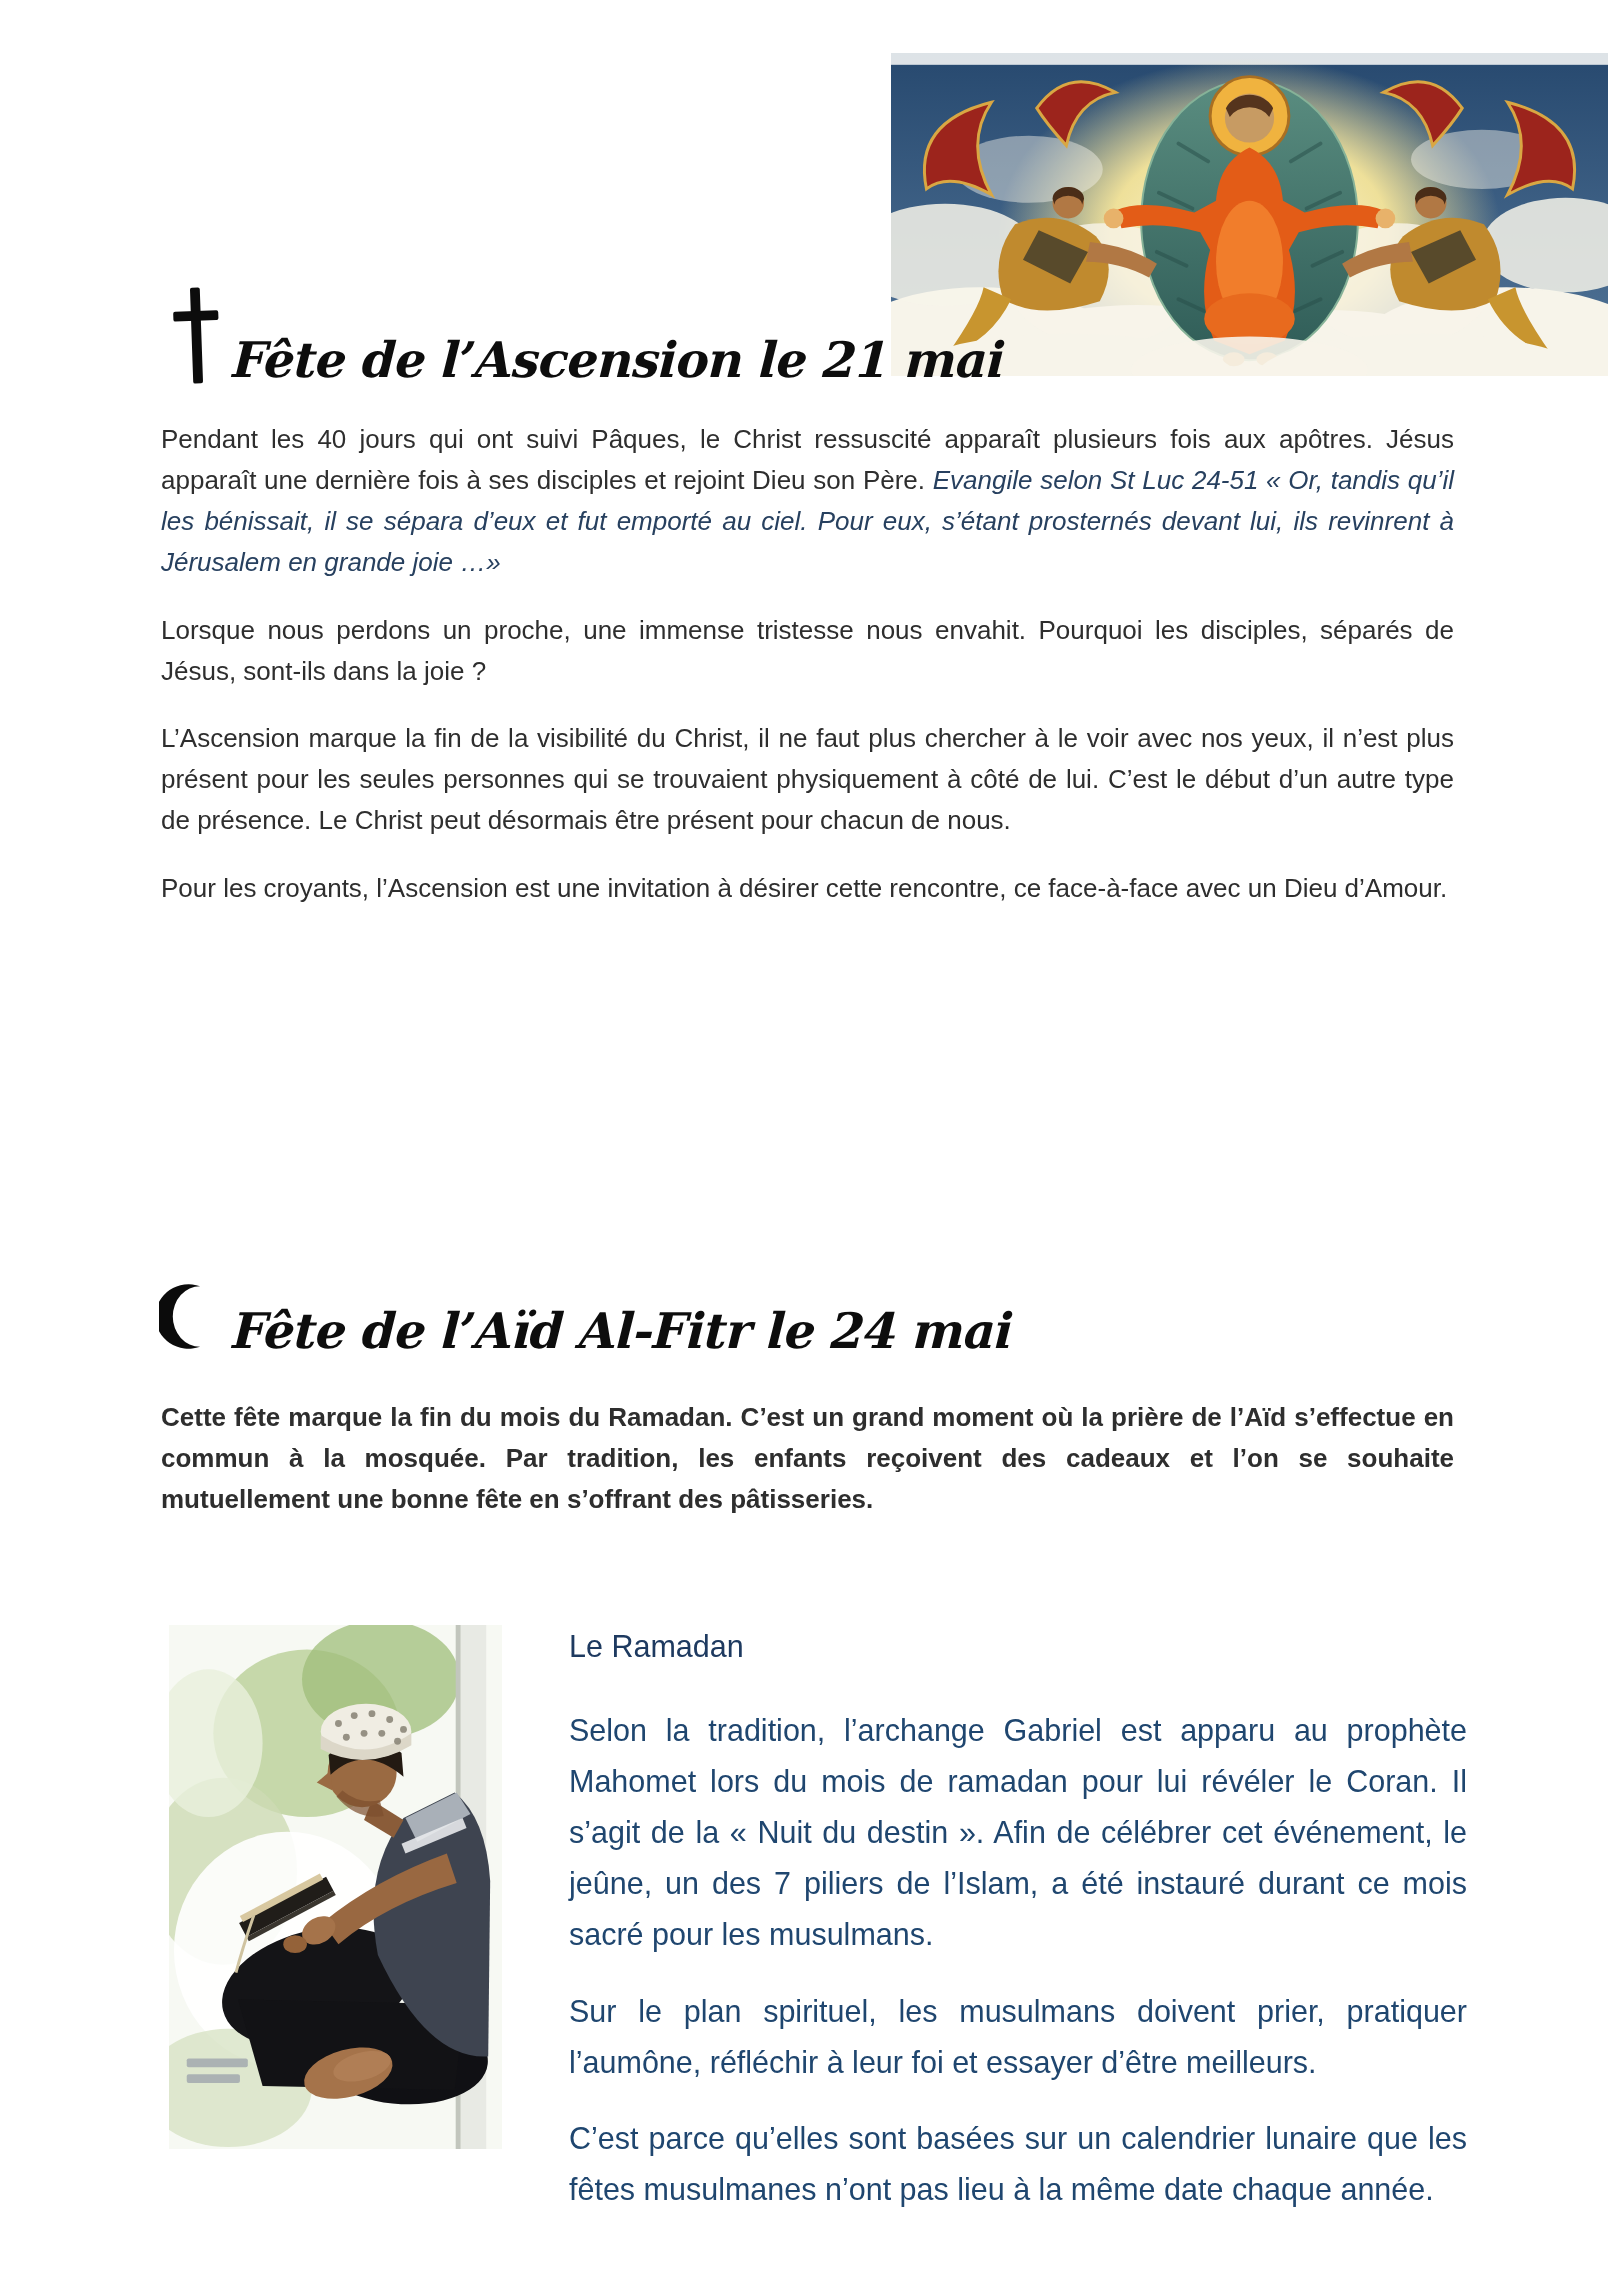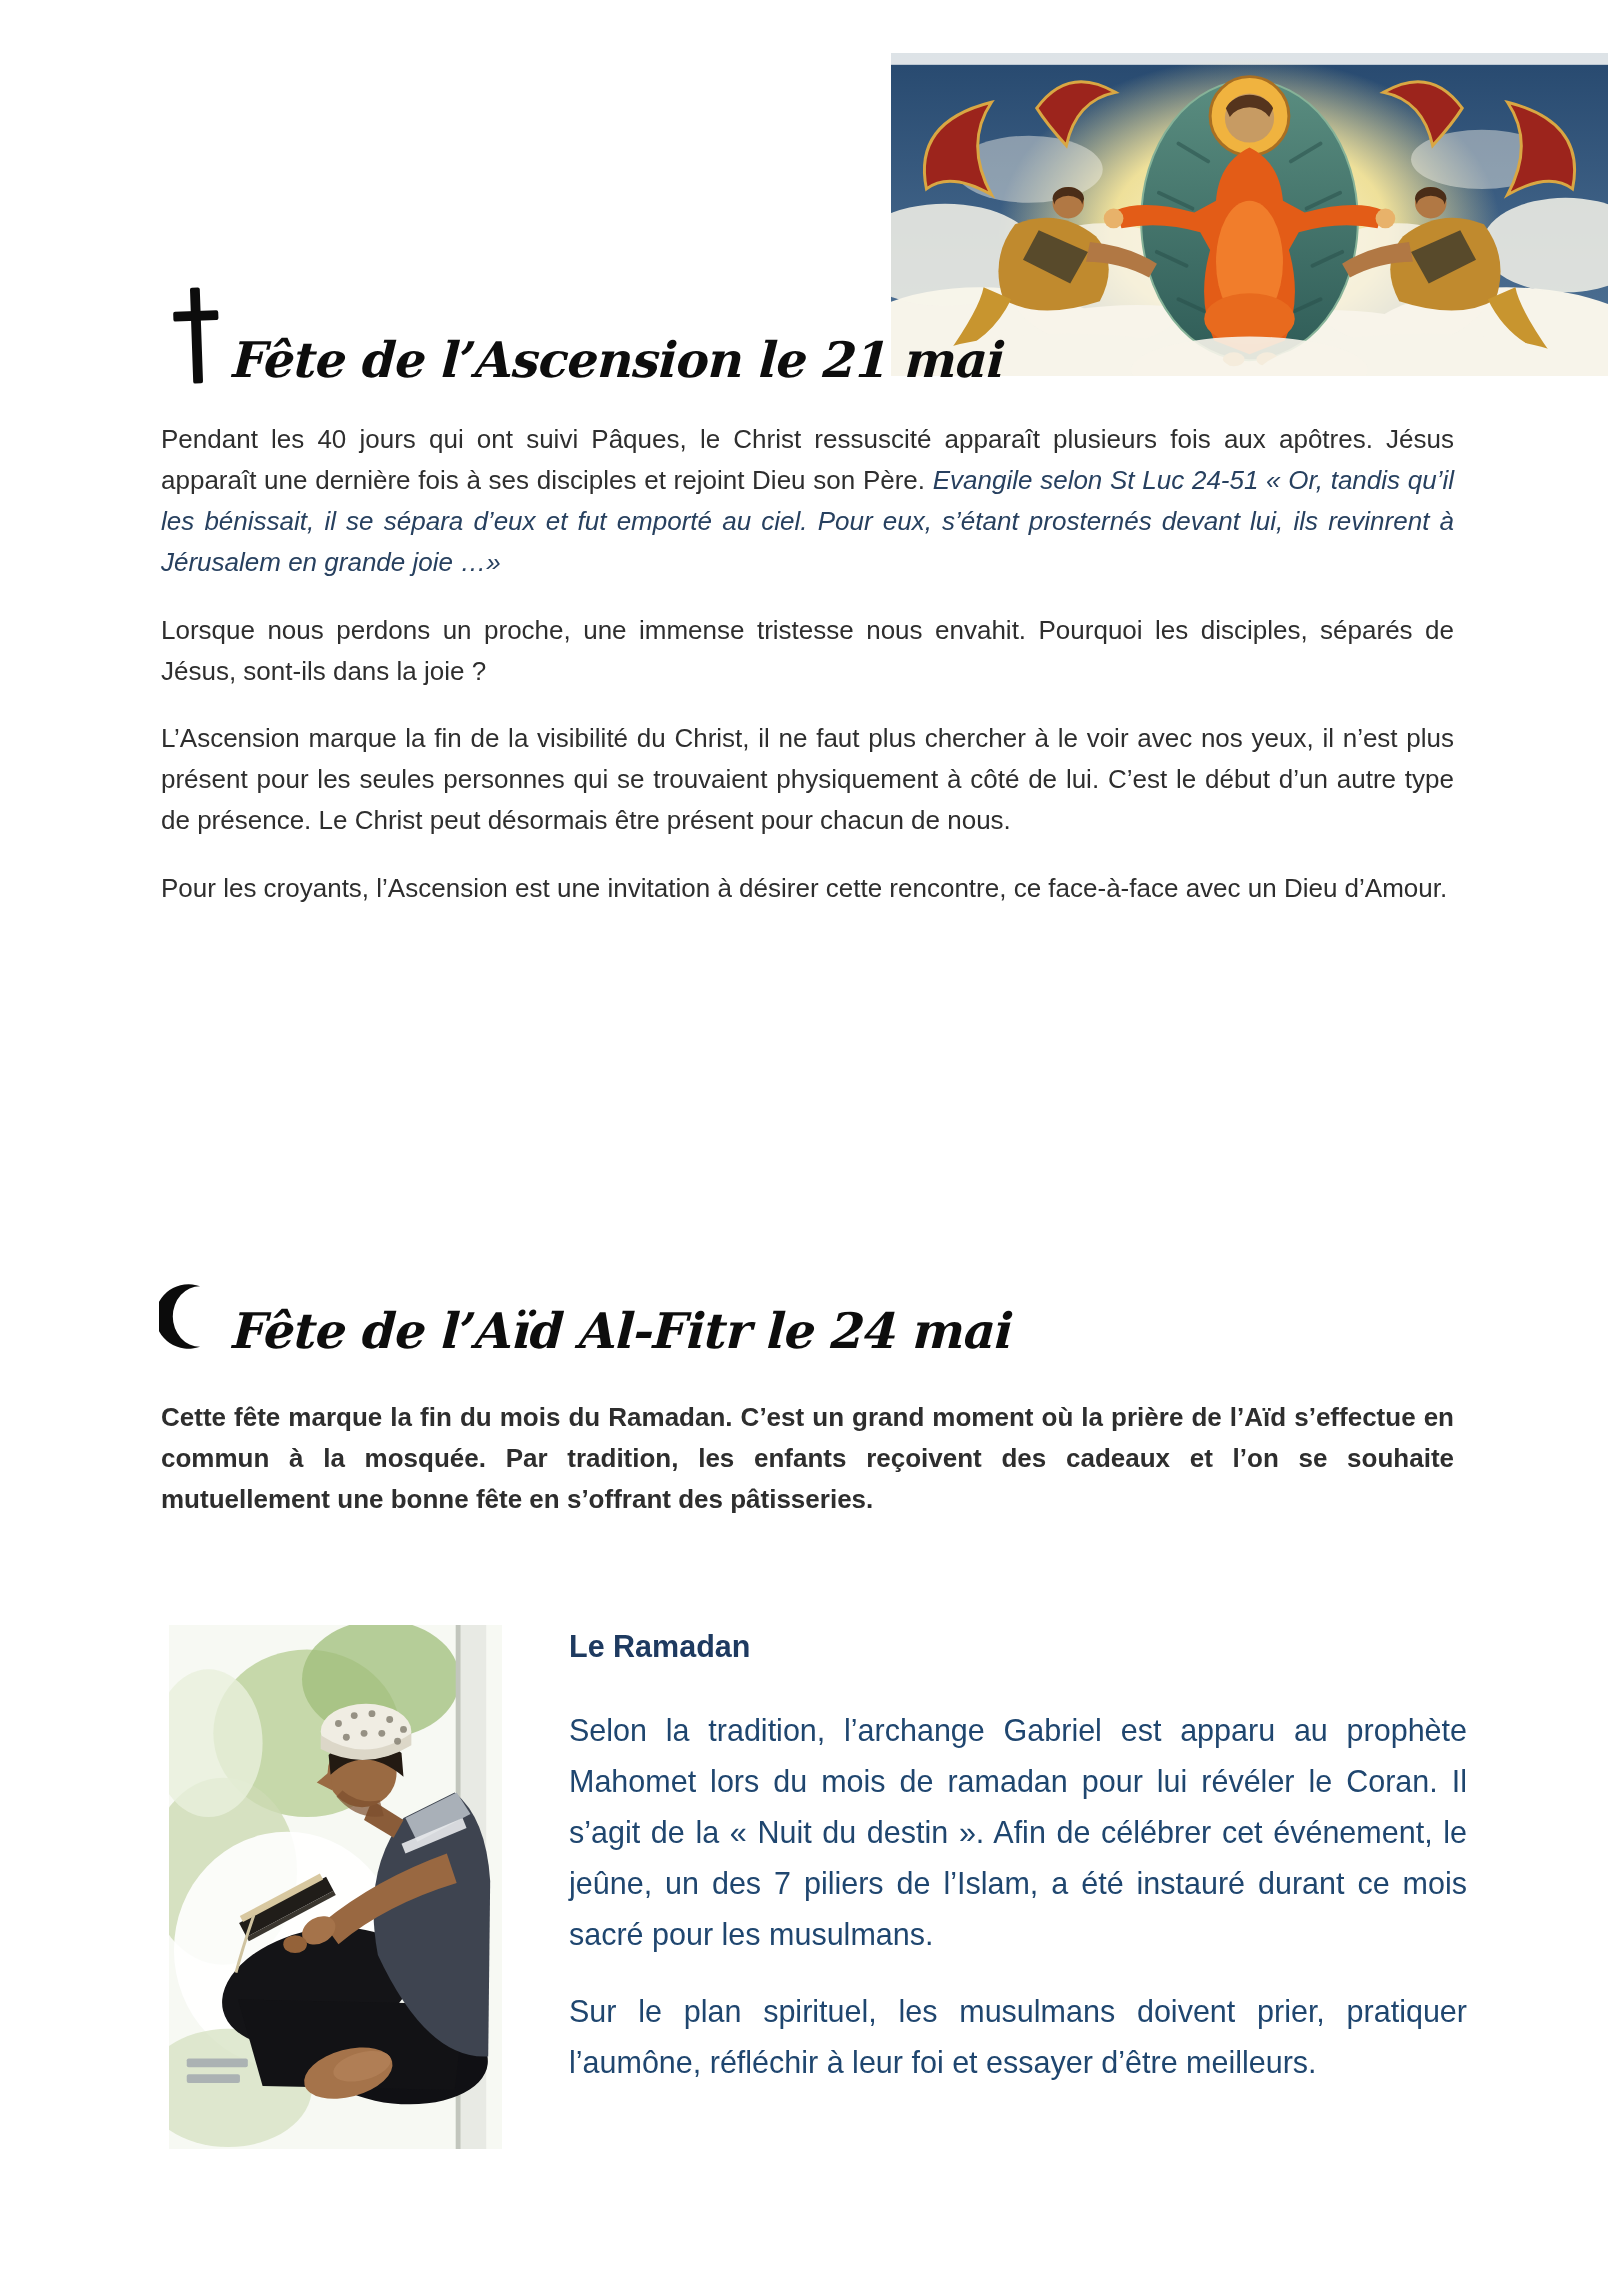--- a/index.html
+++ b/index.html
@@ -41,21 +41,21 @@
     position:absolute;
     left:569px;top:1627px;width:898px;
     color:#1f466f;
     font-size:30.5px;
     line-height:51px;
     text-align:justify;
   }
   .ramadan-col h3{
     margin:0 0 39px 0;
     font-size:30.5px;
-    font-weight:700;
+    font-weight:400;
     color:#1e3a60;
     line-height:39px;
     text-align:left;
   }
   .ramadan-col p{margin:0 0 25.6px 0;}
   
   .ascension-art{position:absolute;left:891px;top:53px;width:717px;height:323px;}
   .cross-mark{position:absolute;left:173px;top:287px;width:47px;height:97px;}
   .crescent-mark{position:absolute;left:159px;top:1281px;width:45px;height:71px;}
   .ramadan-photo{position:absolute;left:169px;top:1625px;width:333px;height:524px;}
@@ -230,16 +230,17 @@
         <ellipse cx="182" cy="455" rx="46" ry="24" fill="#a5734a" transform="rotate(-15 182 455)"></ellipse>
         <ellipse cx="196" cy="448" rx="30" ry="14" fill="#b07e55" transform="rotate(-15 196 448)"></ellipse>
       </g>
     </svg>
   </div>
 
   <div class="ramadan-col">
     <h3>Le Ramadan</h3>
     <p>Selon la tradition, l’archange Gabriel est apparu au prophète Mahomet lors du mois de ramadan pour lui révéler le Coran. Il s’agit de la « Nuit du destin ». Afin de célébrer cet événement, le jeûne, un des 7 piliers de l’Islam, a été instauré durant ce mois sacré pour les musulmans.</p>
     <p>Sur le plan spirituel, les musulmans doivent prier, pratiquer l’aumône, réfléchir à leur foi et essayer d’être meilleurs.</p>
+    <p>C’est parce qu’elles sont basées sur un calendrier lunaire que les fêtes musulmanes n’ont pas lieu à la même date chaque année.</p>
   </div>
 
 </div>
 
 
 </body></html>

